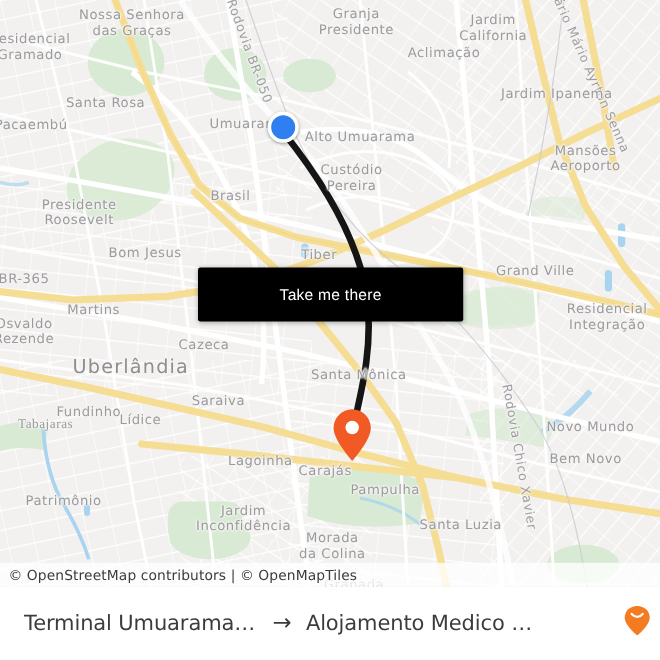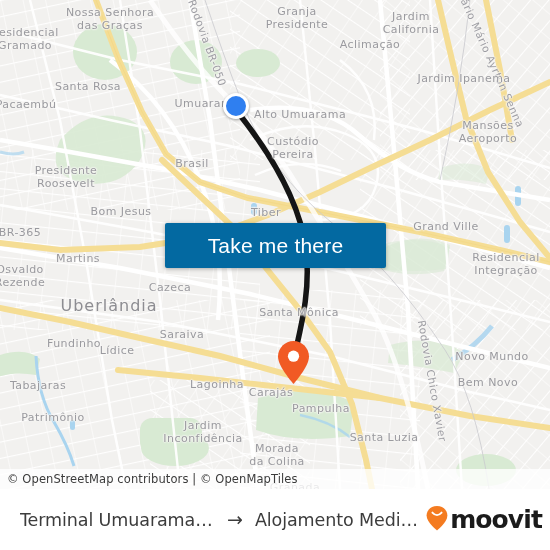--- a/index.html
+++ b/index.html
@@ -45,25 +45,25 @@
     box-shadow:0 1px 3px rgba(0,0,0,.35);
     left:223px;top:93px;
   }
   #dest-marker{
     position:absolute;left:277px;top:340px;width:33px;height:45px;
   }
 
   
   #take-me-there{
     position:absolute;left:165px;top:223px;width:221px;height:45px;
-    background:#0369a1;
+    background:#000000;
     border:none;border-radius:2px;
     color:#ffffff;
     font-family:"Liberation Sans", sans-serif;
-    font-size:21px;
+    font-size:13px;
     letter-spacing:.2px;
     cursor:pointer;
     box-shadow:0 1px 4px rgba(0,0,0,.30);
     display:flex;align-items:center;justify-content:center;
     padding:0;
   }
 
   
   #attribution{
     position:absolute;left:0;bottom:0;width:550px;height:20px;
@@ -260,21 +260,21 @@
         <div class="lbl " style="left: 20px; top: 276px;">Osvaldo
 Rezende</div>
         <div class="lbl " style="left: 170px; top: 287px;">Cazeca</div>
         <div class="lbl " style="left: 299px; top: 312px;">Santa Mônica</div>
         <div class="lbl big" style="left: 109px; top: 305px;">Uberlândia</div>
         <div class="lbl " style="left: 182px; top: 334px;">Saraiva</div>
         <div class="lbl road" style="left: 432px; top: 381px; transform: translate(-50%, -50%) rotate(80deg);">Rodovia Chico Xavier</div>
         <div class="lbl " style="left: 492px; top: 336px; margin-top: 20px;">Novo Mundo</div>
         <div class="lbl " style="left: 74px; top: 343px;">Fundinho</div>
         <div class="lbl " style="left: 117px; top: 350px;">Lídice</div>
-        <div class="lbl " style="left: 38px; top: 385px;">Tabajaras</div>
+        <div class="lbl " style="left: 38px; top: 354px; font-family: Liberation Serif, serif;">Tabajaras</div>
         <div class="lbl " style="left: 488px; top: 382px;">Bem Novo</div>
         <div class="lbl " style="left: 217px; top: 384px;">Lagoinha</div>
         <div class="lbl " style="left: 271px; top: 392px;">Carajás</div>
         <div class="lbl " style="left: 321px; top: 408px;">Pampulha</div>
         <div class="lbl " style="left: 53px; top: 417px;">Patrimônio</div>
         <div class="lbl " style="left: 203px; top: 432px;">Jardim
 Inconfidência</div>
         <div class="lbl " style="left: 384px; top: 437px;">Santa Luzia</div>
         <div class="lbl " style="left: 277px; top: 455px;">Morada
 da Colina</div>
@@ -304,17 +304,16 @@
     <span id="trip-arrow">→</span>
     <span id="trip-to">Alojamento Medico F…</span>
 
     <div id="moovit-logo">
       <span>
         <svg width="22" height="26" viewBox="0 0 22 26">
           <path d="M11 1 C5 1 0.6 5.3 0.6 10.6 C0.6 17.6 11 25.5 11 25.5 C11 25.5 21.4 17.6 21.4 10.6 C21.4 5.3 17 1 11 1 Z" fill="#f47b20"></path>
           <path d="M6.4 7.6 q4.6 5 9.2 0" fill="none" stroke="#ffffff" stroke-width="1.9" stroke-linecap="round"></path>
         </svg>
       </span>
-      <span id="moovit-wordmark">moovit</span>
     </div>
   </div>
 
 </div>
 
 </body></html>

